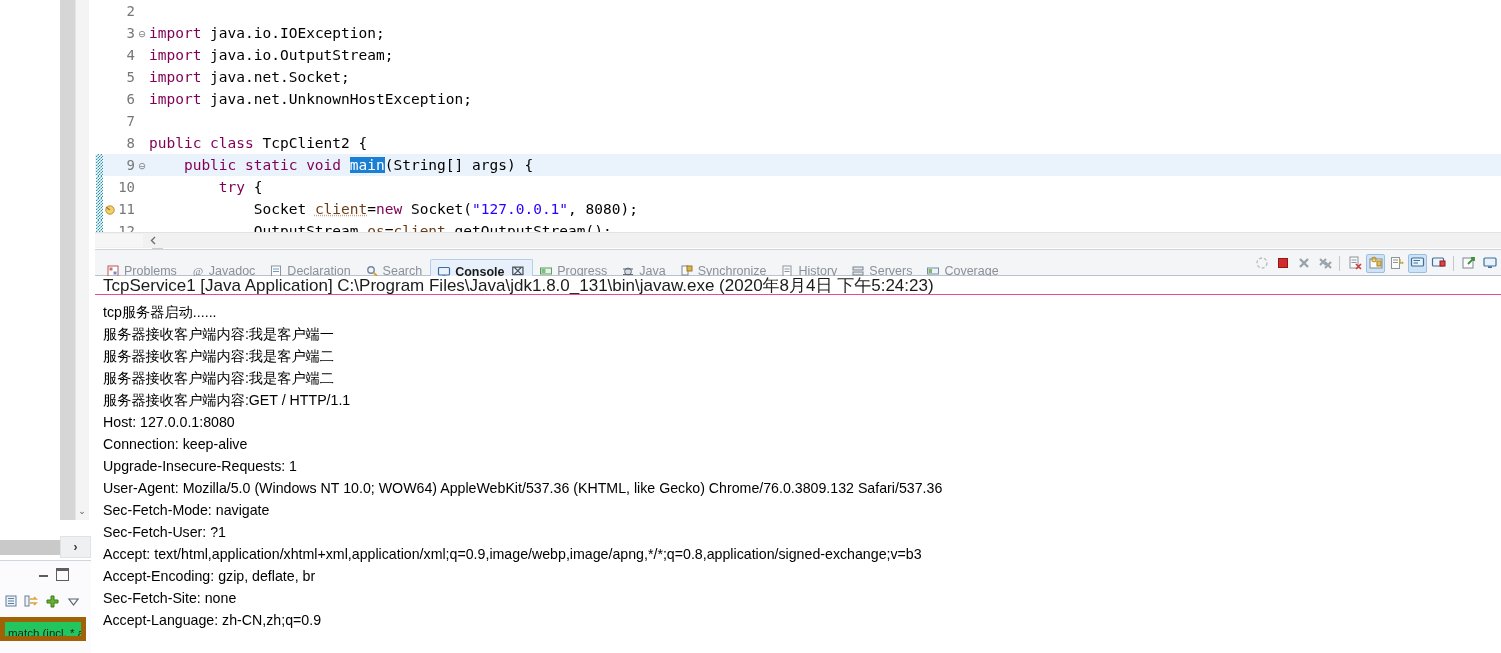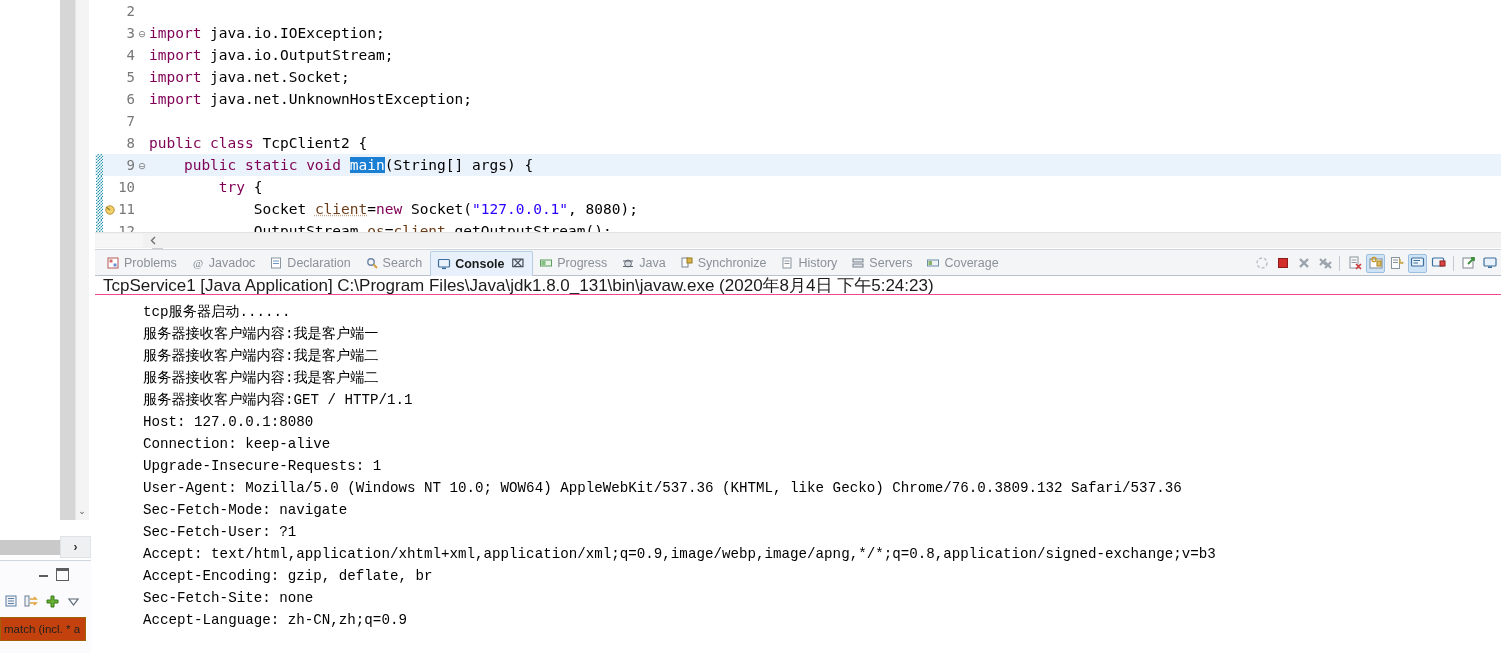--- a/index.html
+++ b/index.html
@@ -58,21 +58,21 @@
   .ll-max { width:13px; height:13px; border:1.6px solid #5d5d5d; border-top-width:3px; }
 
   .ll-toolrow {
     position:absolute; left:2px; top:590px; width:88px; height:22px;
     display:flex; align-items:center; gap:4px;
   }
   .ll-ti { width:17px; height:17px; display:flex; align-items:center; justify-content:center; }
 
   .ll-field {
     position:absolute; left:0px; top:617px; width:86px; height:24px;
-    background:#c2410c; border:1px solid #a16207;
+    background:#22c55e; border:5px solid #a16207;
     font-size:11.5px; color:#222; line-height:22px; padding-left:3px;
     white-space:nowrap; overflow:hidden;
   }
 
   
   .editor {
     position:absolute; left:95px; top:0; width:1406px; height:232px;
     background:#ffffff; overflow:hidden;
   }
   .cb-seg {
@@ -131,21 +131,21 @@
   .console-view {
     position:absolute; left:95px; top:249px; width:1406px; height:404px;
     background:#ffffff; border-top:1px solid #cdd4dc;
   }
   .tabbar {
     position:relative; height:26px; width:1406px;
     background:#f3f5f7;
     border-bottom:1px solid #b9c2cc;
   }
   .tabs {
-    position:absolute; left:5px; top:0; height:26px;
+    position:absolute; left:5px; top:8px; height:26px;
     display:flex; align-items:center; gap:0px;
   }
   .tab {
     display:flex; align-items:center; gap:4px;
     height:25px; padding:0 8px 0 6px;
     font-size:12.5px; color:#8b9099;
     white-space:nowrap;
   }
   .tab.active {
     background:#e8f1fb;
@@ -177,22 +177,22 @@
     white-space:nowrap; overflow:hidden;
   }
 
   .console-out {
     position:relative; width:1406px; height:355px;
     background:#ffffff; padding:6px 0 0 8px;
     overflow:hidden;
   }
   .oline {
     height:22px; line-height:22px;
-    font-family:Liberation Mono, monospace;
-    font-size:14.2px; color:#000000; white-space:pre;margin-left:40px;
+    font-family:Liberation Sans, sans-serif;
+    font-size:14.2px; color:#000000; white-space:pre;
   }
 </style>
 </head>
 <body>
 <div id="root">
 
 <div class="left-strip"></div>
 <div class="left-gray-col"></div>
 
 <div class="v-scroll-track">

